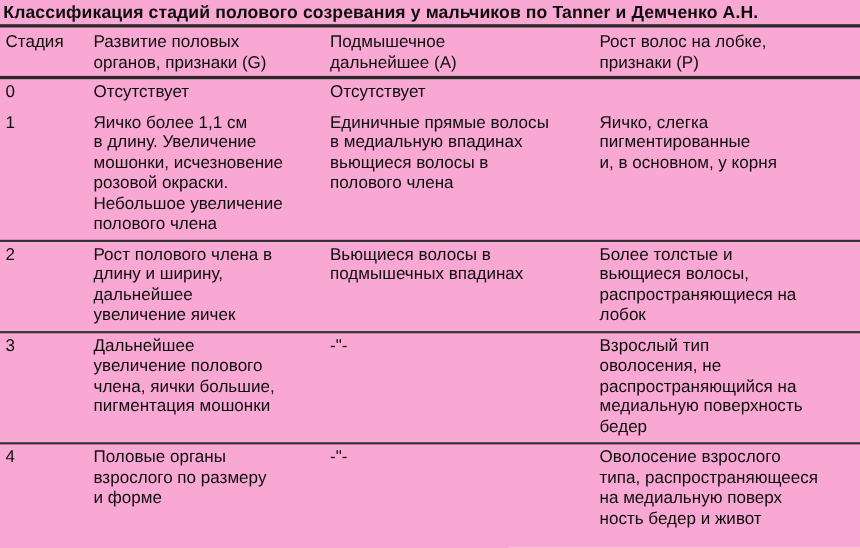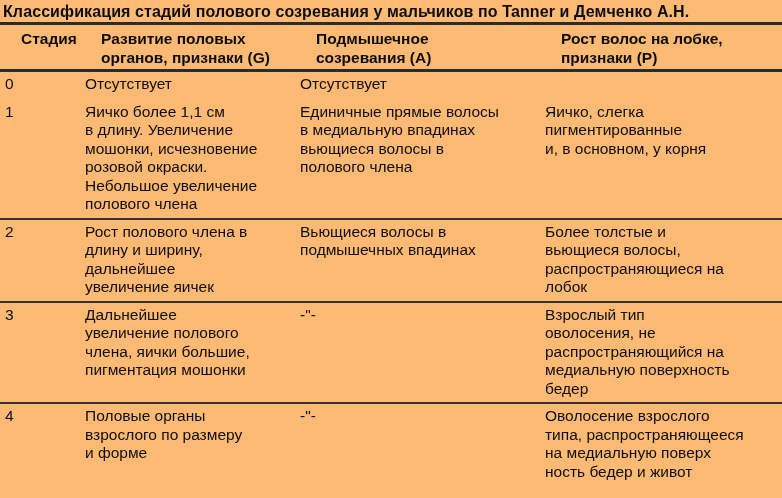--- a/index.html
+++ b/index.html
@@ -11,21 +11,21 @@
     width: 782px;
     height: 498px;
     overflow: hidden;
     font-family: "Liberation Sans", sans-serif;
     color: #0d0d0d;
     -webkit-font-smoothing: antialiased;
   }
   .page {
     width: 782px;
     height: 498px;
-    background: #fdba74;
+    background: #f9a8d4;
   }
   .title {
     font-weight: bold;
     font-size: 16px;
     line-height: 19px;
     letter-spacing: 0.1px;
     padding: 2px 0 1px 3px;
     white-space: nowrap;
     border-bottom: 3px solid #2b2b2b;
   }
@@ -36,22 +36,22 @@
   }
   .cell {
     white-space: pre-line;
     font-size: 15.5px;
     line-height: 18.5px;
   }
   .stage-cell {
     padding-left: 5px;
   }
   .header-row {
-    font-weight: bold;
-    padding: 4px 0 2px 16px;
+    font-weight: normal;
+    padding: 4px 0 2px 0;
     border-bottom: 3px solid #2b2b2b;
   }
   .header-row .cell {
     line-height: 19px;
   }
   .body-row {
     padding: 3px 0 4px 0;
   }
   .body-row.sep {
     border-top: 2px solid #333333;
@@ -68,21 +68,21 @@
 
 <div class="page">
 
   <div class="title">Классификация стадий полового созревания у мальчиков по Tanner и Демченко А.Н.</div>
 
   <div class="grid-row header-row">
     <div class="cell stage-cell">Стадия</div>
     <div class="cell">Развитие половых
 органов, признаки (G)</div>
     <div class="cell">Подмышечное
-созревания (А)</div>
+дальнейшее (А)</div>
     <div class="cell">Рост волос на лобке,
 признаки (Р)</div>
   </div>
 
   <div class="grid-row body-row row-0">
     <div class="cell stage-cell">0</div>
     <div class="cell">Отсутствует</div>
     <div class="cell">Отсутствует</div>
   </div>
 

